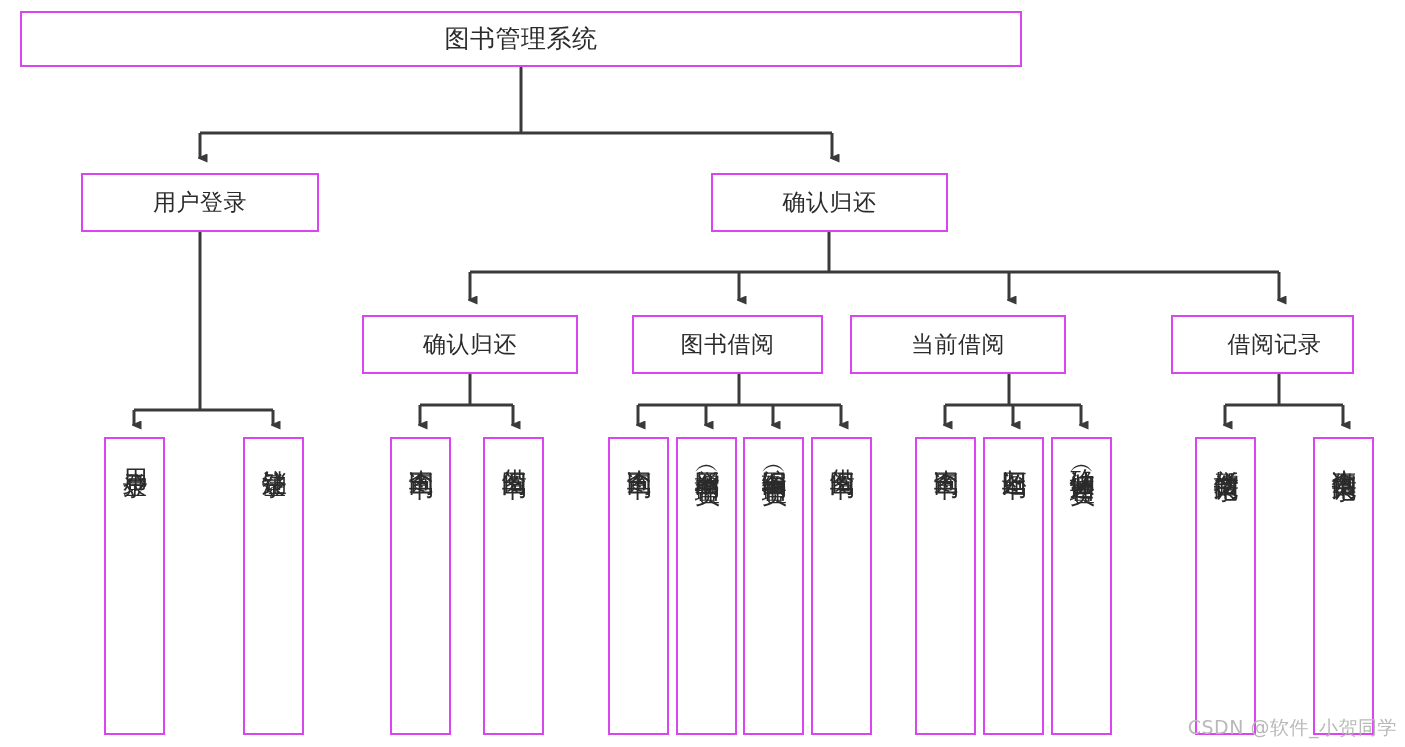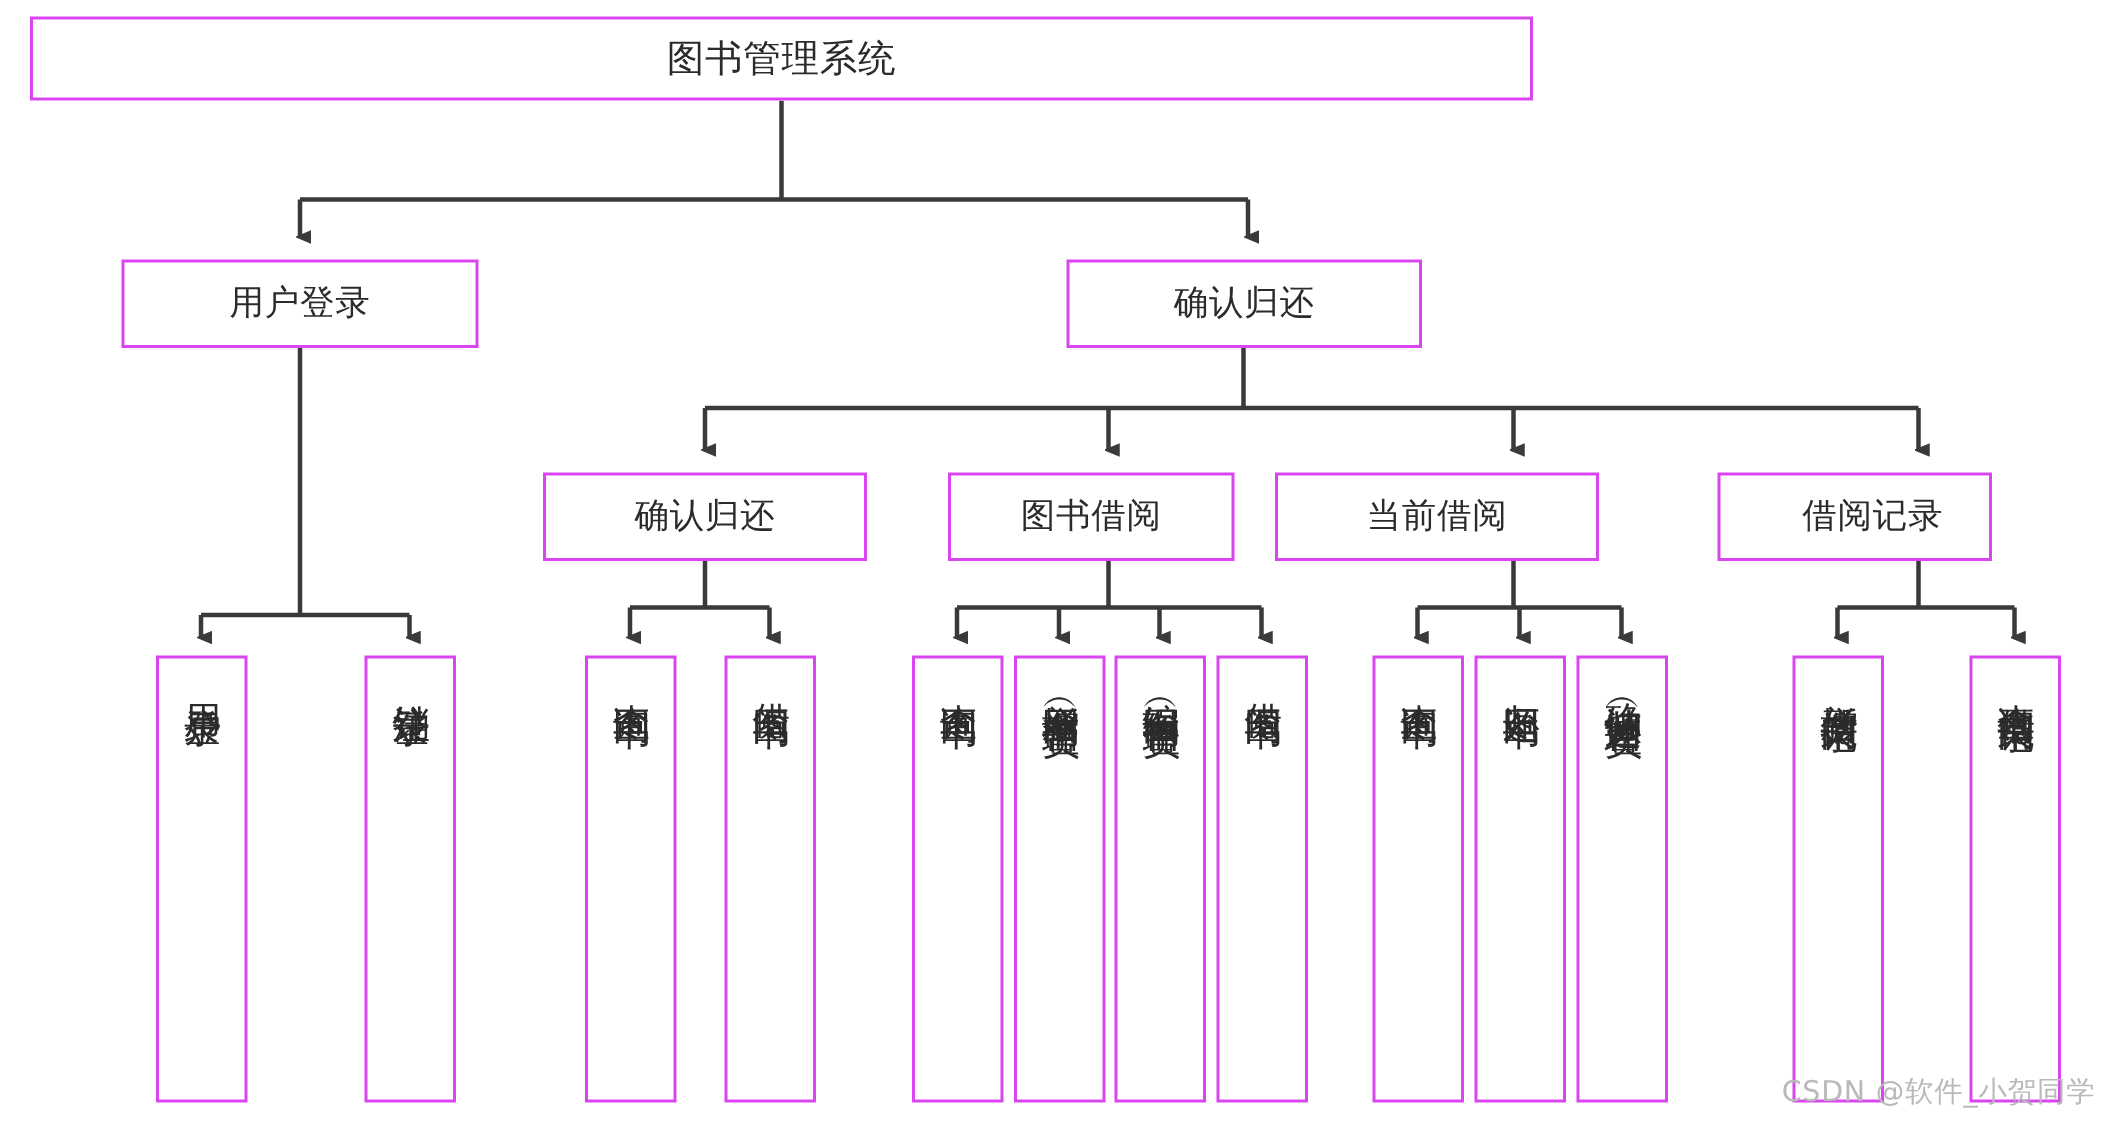--- a/index.html
+++ b/index.html
@@ -138,21 +138,21 @@
 
   <div class="node horizontal" style="left:362px; top:315px; width:216px; height:59px;">
     <span class="node-label">确认归还</span>
   </div>
   <div class="node horizontal" style="left:632px; top:315px; width:191px; height:59px;">
     <span class="node-label">图书借阅</span>
   </div>
   <div class="node horizontal" style="left:850px; top:315px; width:216px; height:59px;">
     <span class="node-label">当前借阅</span>
   </div>
-  <div class="node horizontal" style="left:1145px; top:315px; width:183px; height:59px;padding-left:24px;">
+  <div class="node horizontal" style="left:1171px; top:315px; width:183px; height:59px;padding-left:24px;">
     <span class="node-label">借阅记录</span>
   </div>
 
   <div class="node vertical" style="left:104px; top:437px; width:61px; height:298px;">
     <span class="node-label">用户登录</span>
   </div>
   <div class="node vertical" style="left:243px; top:437px; width:61px; height:298px;">
     <span class="node-label">注销登录</span>
   </div>
 

